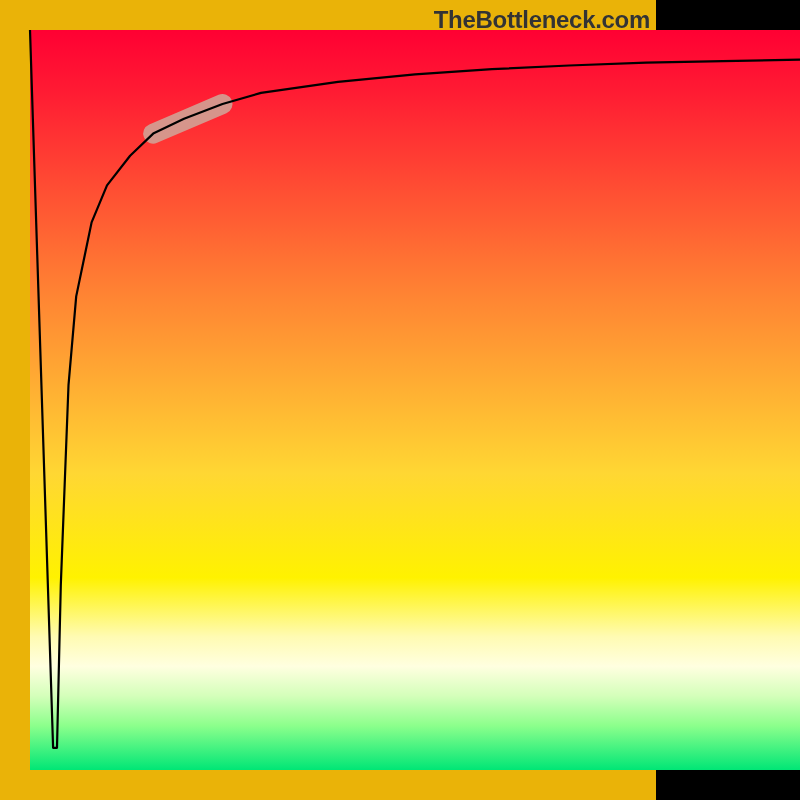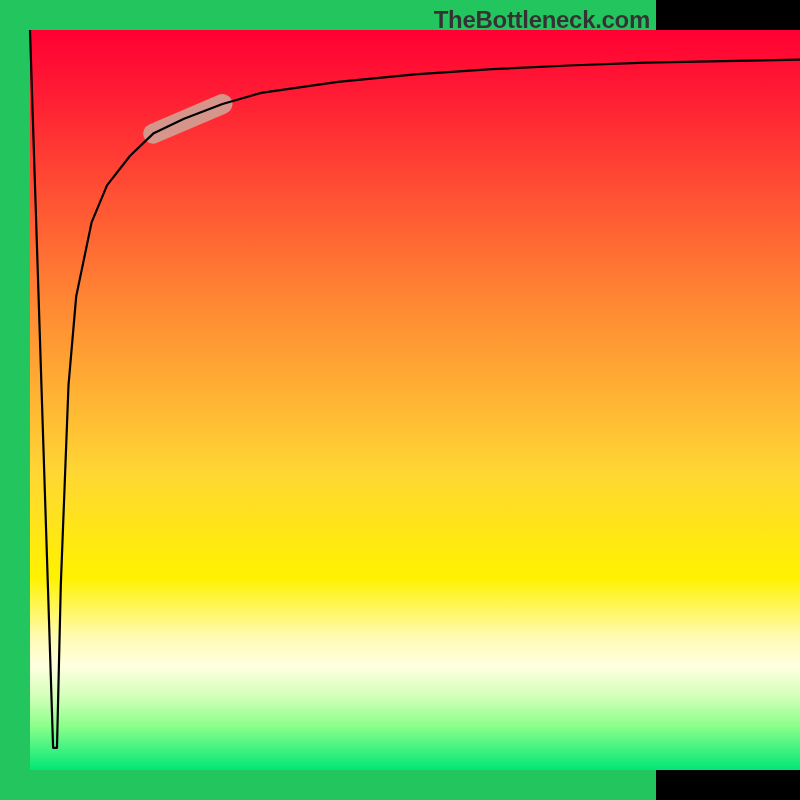--- a/index.html
+++ b/index.html
@@ -8,21 +8,21 @@
     width: 800px;
     height: 800px;
     background: #000;
     font-family: Arial, Helvetica, sans-serif;
     overflow: hidden;
   }
   .frame {
     position: relative;
     width: 656px;
     height: 800px;
-    background: #22c55e;
+    background: #eab308;
   }
   .plot-area {
     position: absolute;
     left: 30px;
     top: 30px;
     width: 770px;
     height: 740px;
     
     background: linear-gradient(
       to bottom,

